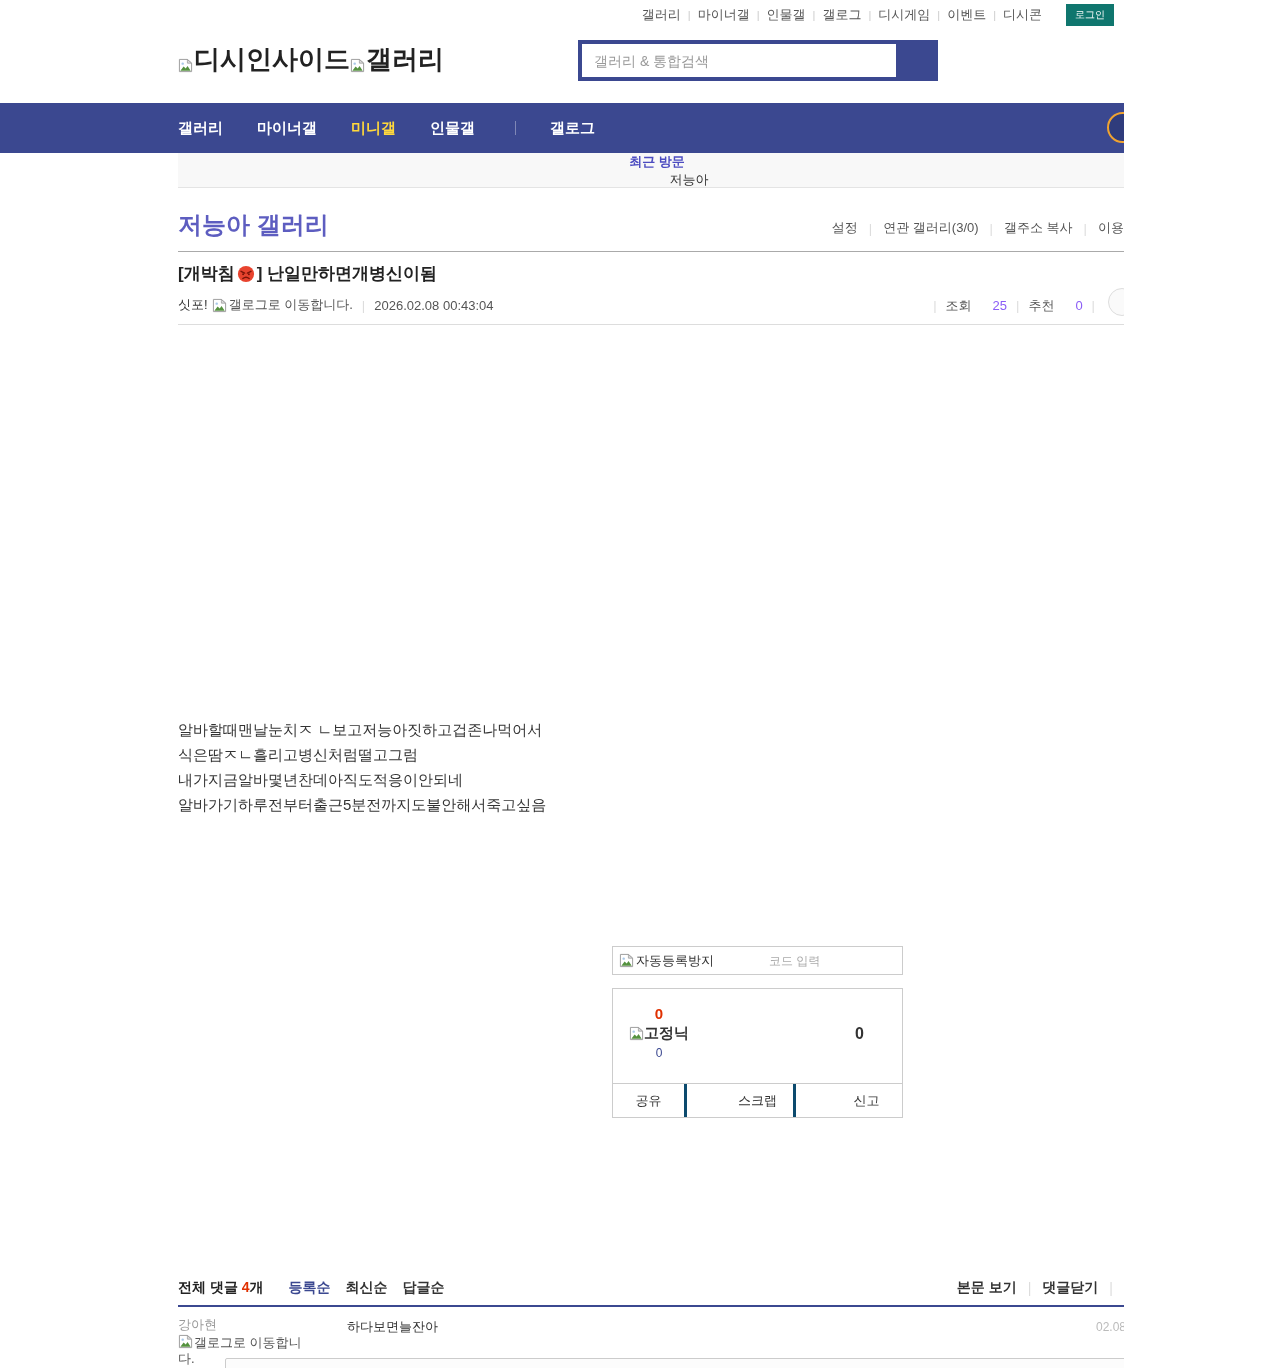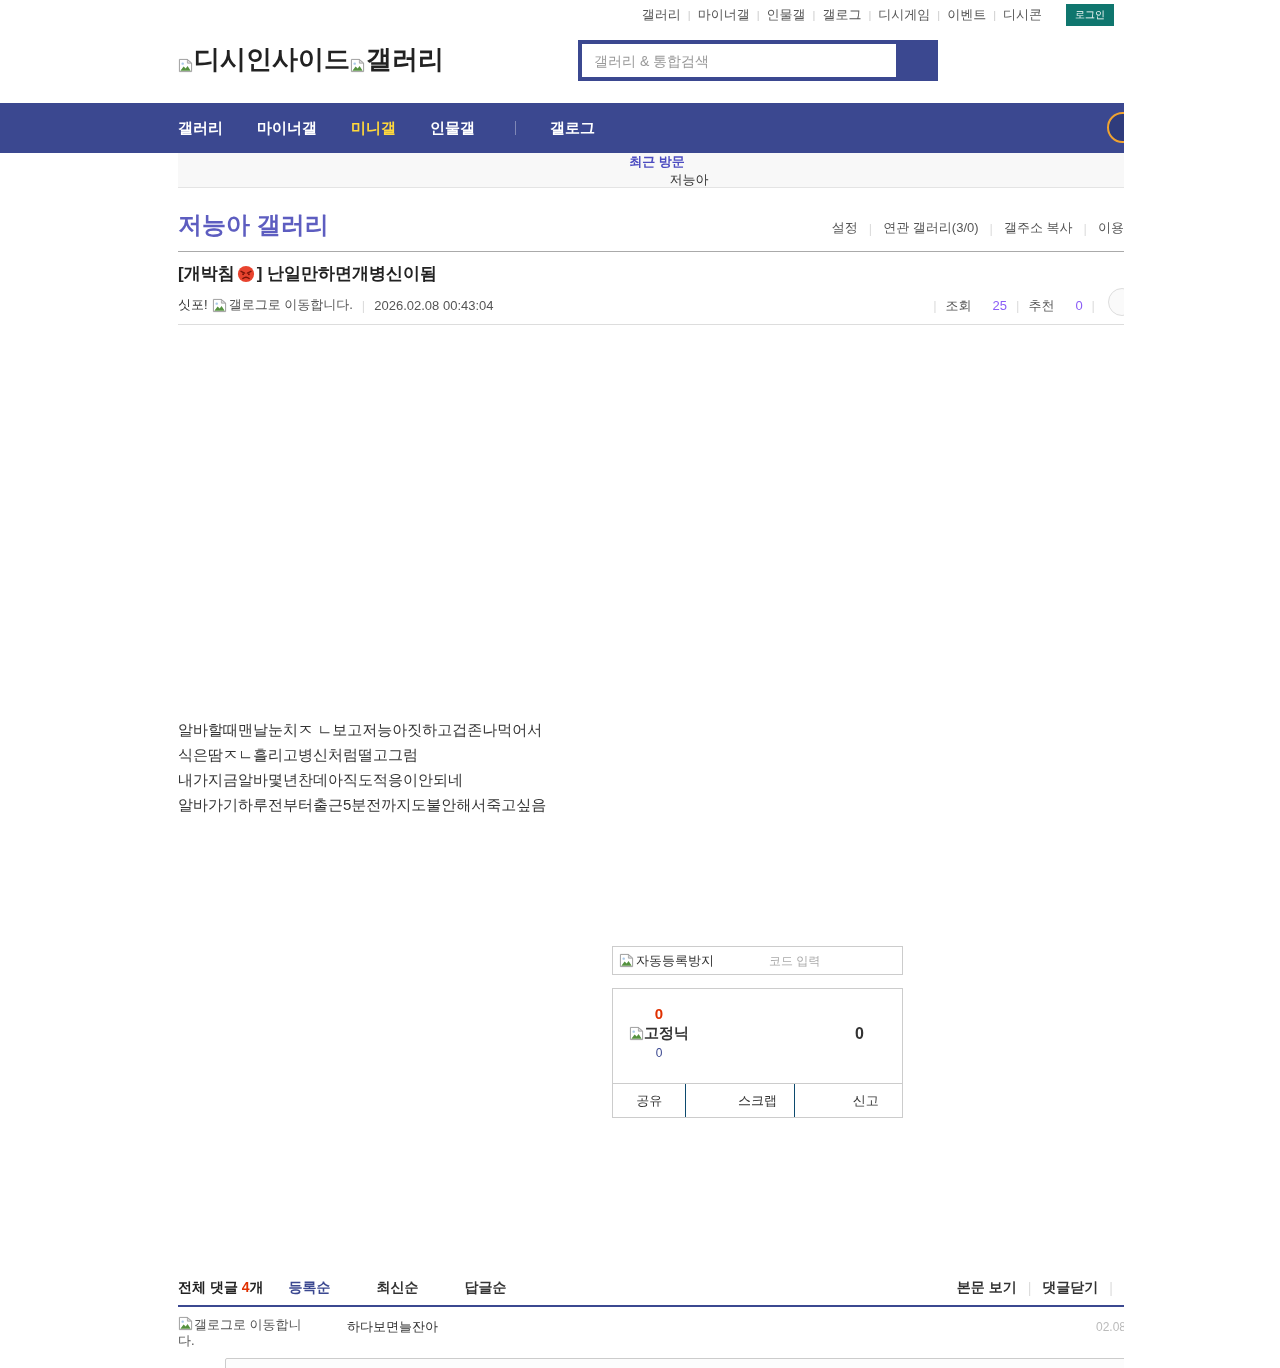--- a/index.html
+++ b/index.html
@@ -67,28 +67,28 @@
   
   .vote { position:absolute; left:612px; top:988px; width:291px; height:130px; border:1px solid #ccc; }
   .vote .nums { position:relative; height:95px; }
   .upcol { position:absolute; left:0; top:16px; width:92px; text-align:center; }
   .upnum { color:#e03000; font-weight:bold; font-size:15px; cursor:pointer; }
   .nickrow { display:flex; align-items:center; justify-content:center; font-size:15px; font-weight:bold; color:#333; margin-top:2px; }
   .nicknum { font-size:12px; color:#3b4890; margin-top:3px; }
   .downnum { position:absolute; right:38px; top:36px; font-size:16px; font-weight:bold; color:#333; cursor:pointer; }
   .vbtns { position:absolute; bottom:0; left:0; right:0; height:34px; border-top:1px solid #ccc; display:flex; }
   .vbtns .vbtn { flex:1; display:flex; align-items:center; justify-content:center; font-size:13px; color:#333; cursor:pointer; }
-  .vbtns .vbtn + .vbtn { border-left:1px solid #0c4a6e;padding-left:35px; }
+  .vbtns .vbtn + .vbtn { border-left:3px solid #0c4a6e;padding-left:35px; }
 
   
   .csec { position:absolute; left:178px; top:1270px; right:0; }
   .chead { position:relative; height:37px; border-bottom:2px solid #3b4890; display:flex; align-items:center; font-size:14px; }
   .ctotal { font-weight:bold; color:#222; }
   .ctotal .cnt { color:#e03000; }
-  .ctabs { display:flex; margin-left:25px; gap:46px; font-weight:bold; color:#333; }
+  .ctabs { display:flex; margin-left:25px; gap:15px; font-weight:bold; color:#333; }
   .ctab { cursor:pointer; }
   .ctab.active { color:#3b4890; }
   .crlinks { position:absolute; right:0; top:9px; display:flex; align-items:center; font-size:14px; font-weight:bold; color:#333; }
   .crlinks .crlink { cursor:pointer; }
   .crlinks .sep { color:#ddd; margin:0 11px; font-weight:normal; }
   .citem { position:relative; padding-top:9px; }
   .cname { font-size:13px; color:#999; cursor:pointer; }
   .cgallog { width:132px; font-size:13px; color:#555; line-height:16px; word-break:break-all; }
   .cgallog .bimg { vertical-align:-2px; margin-right:1px; }
   .ctext { position:absolute; left:169px; top:11px; font-size:13px; color:#333; }
@@ -260,20 +260,21 @@
         <span class="ctab">답글순</span>
       </div>
       <div class="crlinks">
         <span class="crlink">본문 보기</span>
         <span class="sep">|</span>
         <span class="crlink">댓글닫기</span>
         <span class="sep">|</span>
       </div>
     </div>
     <div class="citem">
+      <div class="cname">강아현</div>
       <div class="cgallog"><svg class="bimg">
             <use href="#broken-img"></use>
           </svg><span>갤로그로 이동합니다.</span></div>
       <div class="ctext">하다보면늘잔아</div>
       <div class="ctime">02.08</div>
     </div>
   </div>
 
   <div class="replybox"></div>
 

